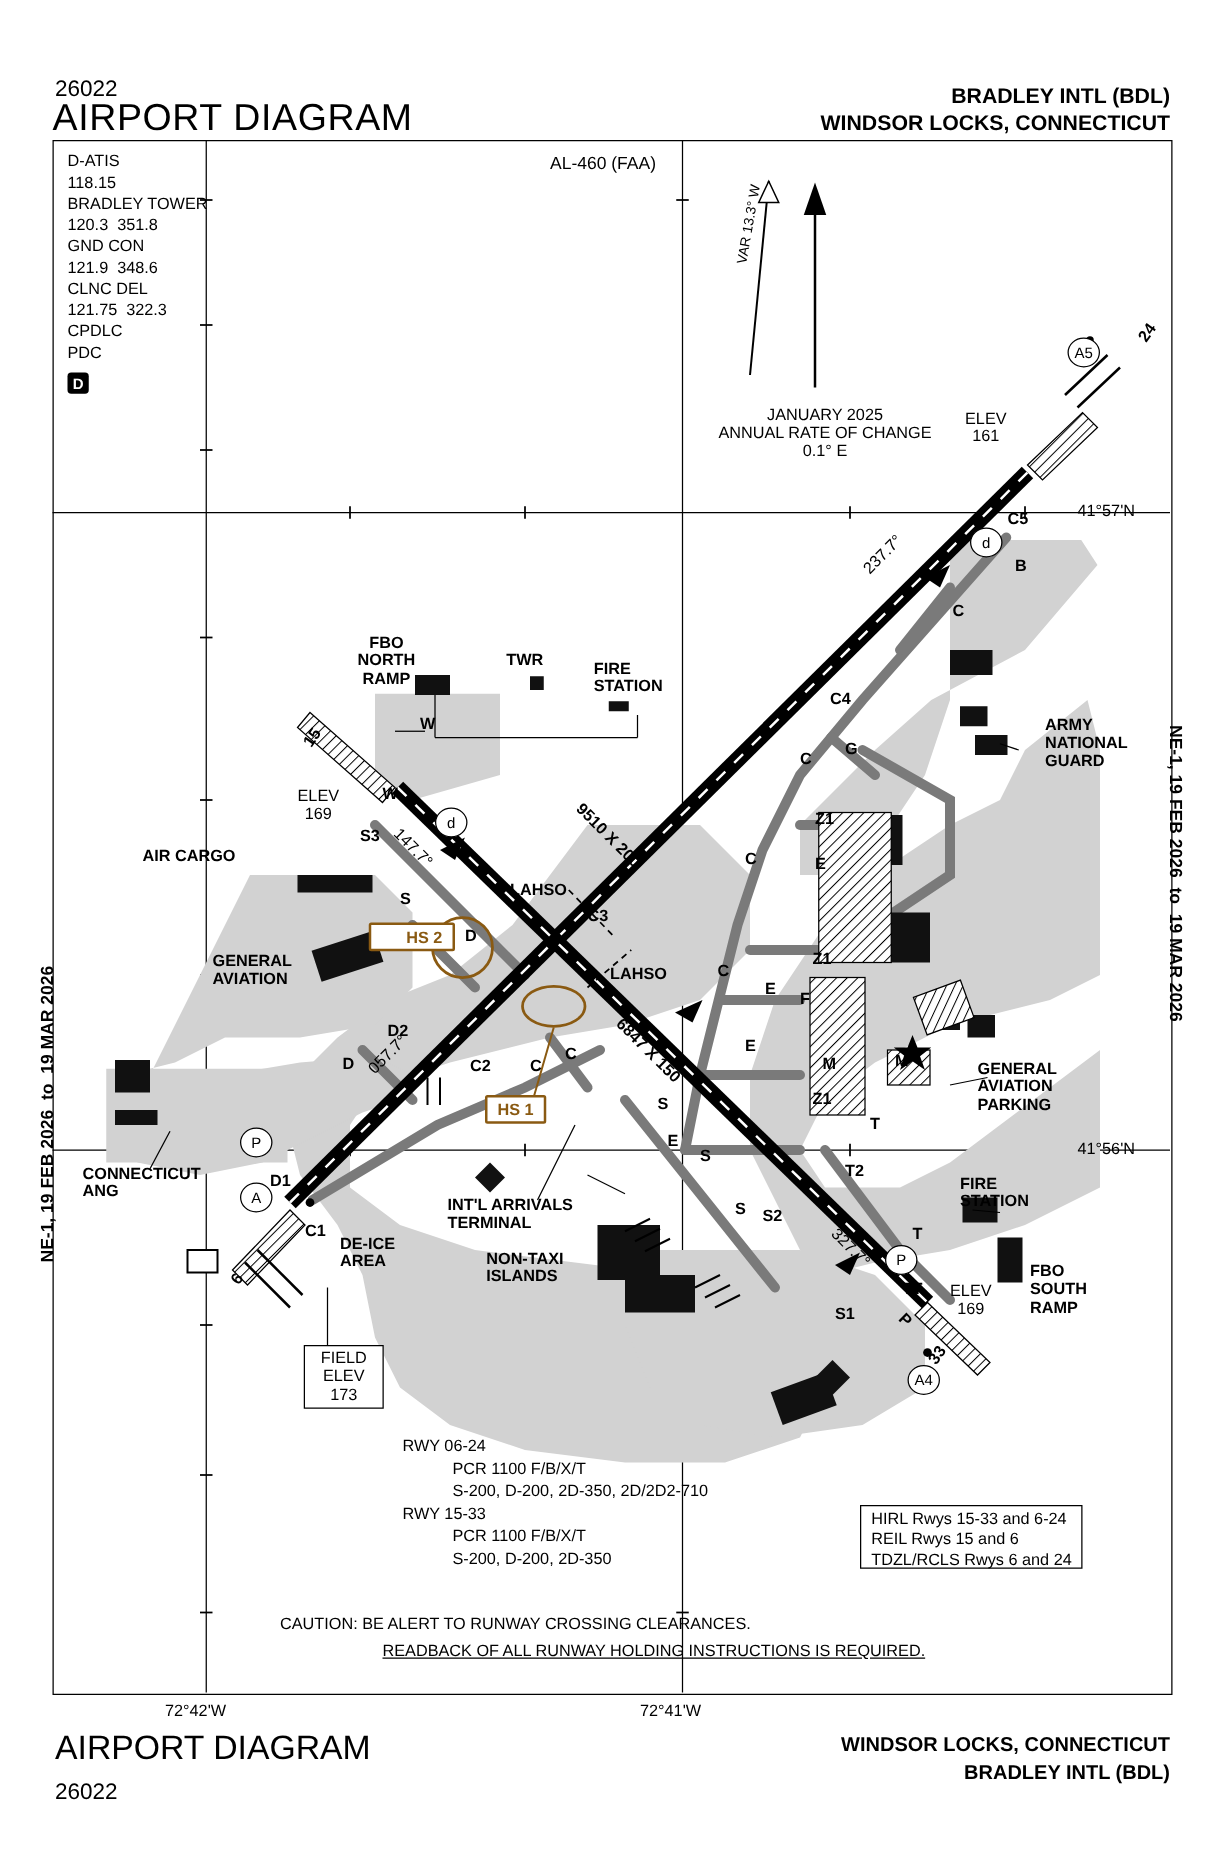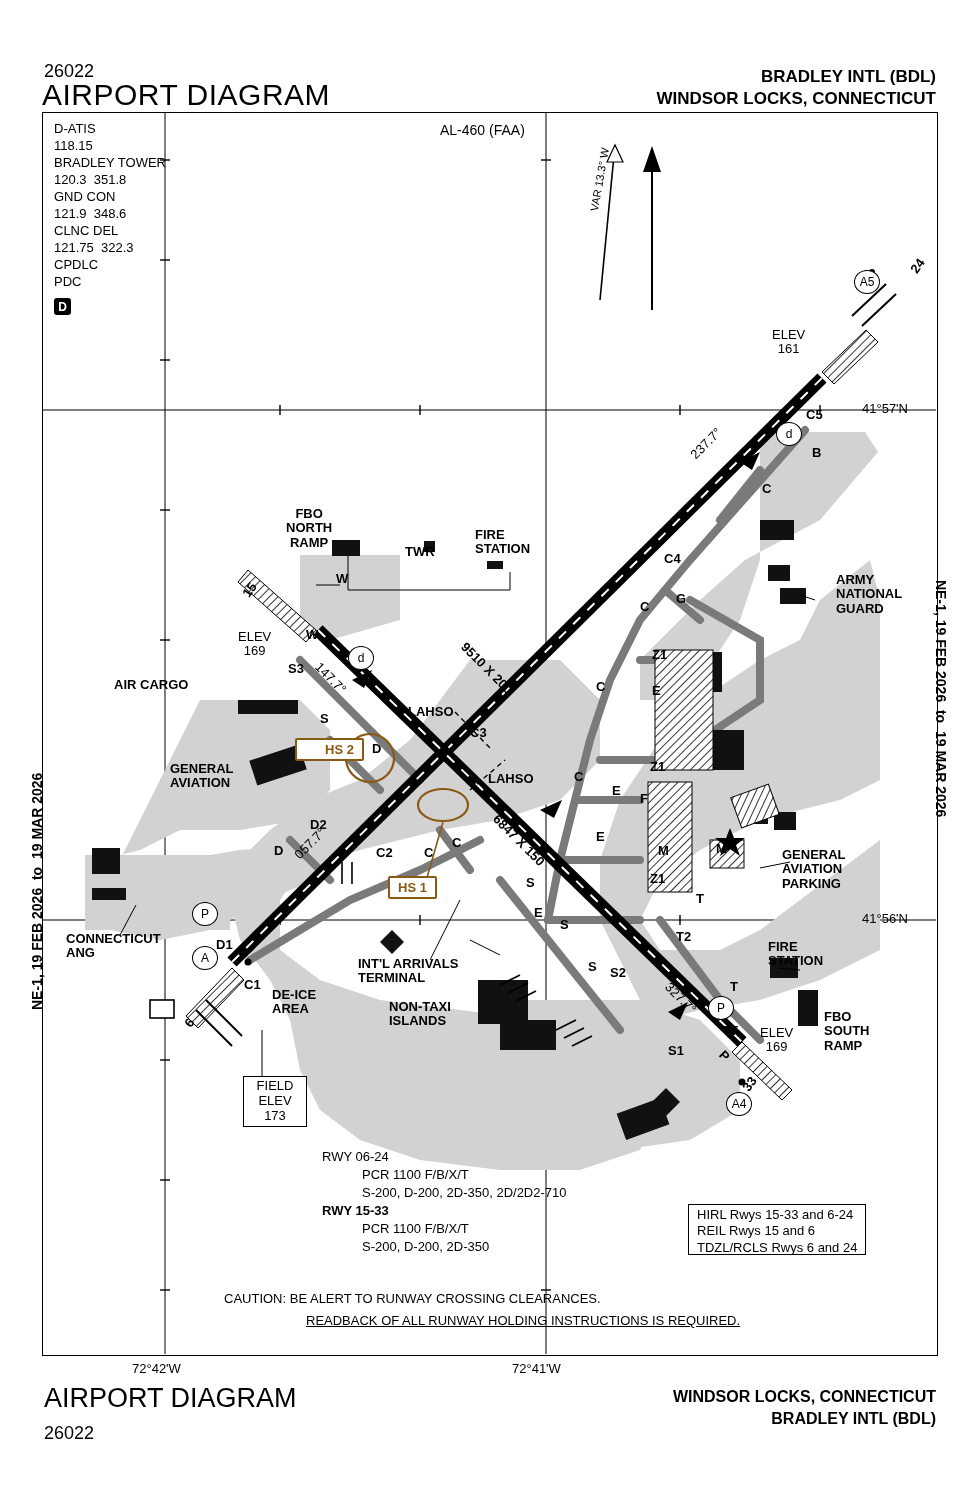--- a/index.html
+++ b/index.html
@@ -252,25 +252,28 @@
     <div class="t lbl" style="left:0;top:85px;">121.9  348.6</div>
     <div class="t lbl" style="left:0;top:102px;">CLNC DEL</div>
     <div class="t lbl" style="left:0;top:119px;">121.75  322.3</div>
     <div class="t lbl" style="left:0;top:136px;">CPDLC</div>
     <div class="t lbl" style="left:0;top:153px;">PDC</div>
     <div class="abs dbadge" style="left:0;top:176px;">D</div>
   </div>
 
 
   <div class="t small" style="left:588px;top:210px;transform:rotate(-80deg);transform-origin:left top;">VAR 13.3° W</div>
+  <div class="t lbl" style="left:560px;top:325px;text-align:center;width:200px;">JANUARY 2025
+ANNUAL RATE OF CHANGE
+0.1° E</div>
 
   <div class="t lbl-b" style="left:286px;top:507px;text-align:center;">FBO
 NORTH
 RAMP</div>
-  <div class="t lbl-b" style="left:405px;top:521px;margin-top:24px;">TWR</div>
+  <div class="t lbl-b" style="left:405px;top:521px;">TWR</div>
   <div class="t lbl-b" style="left:475px;top:528px;">FIRE
 STATION</div>
   <div class="t lbl-b" style="left:836px;top:573px;">ARMY
 NATIONAL
 GUARD</div>
   <div class="t lbl-b" style="left:114px;top:678px;">AIR CARGO</div>
   <div class="t lbl-b" style="left:170px;top:762px;">GENERAL
 AVIATION</div>
   <div class="t lbl-b" style="left:782px;top:848px;">GENERAL
 AVIATION
@@ -370,21 +373,21 @@
 
   <div class="t lbl" style="left:862px;top:402px;">41°57'N</div>
   <div class="t lbl" style="left:862px;top:912px;">41°56'N</div>
   <div class="t lbl" style="left:132px;top:1362px;">72°42'W</div>
   <div class="t lbl" style="left:512px;top:1362px;">72°41'W</div>
 
   <div class="abs" style="left:322px;top:1150px;">
     <div class="t lbl" style="left:0;top:0;">RWY 06-24</div>
     <div class="t lbl" style="left:40px;top:18px;">PCR 1100 F/B/X/T</div>
     <div class="t lbl" style="left:40px;top:36px;">S-200, D-200, 2D-350, 2D/2D2-710</div>
-    <div class="t lbl" style="left:0;top:54px;font-weight:bold;">RWY 15-33</div>
+    <div class="t lbl" style="left:0;top:54px;">RWY 15-33</div>
     <div class="t lbl" style="left:40px;top:72px;">PCR 1100 F/B/X/T</div>
     <div class="t lbl" style="left:40px;top:90px;">S-200, D-200, 2D-350</div>
   </div>
 
   <div class="abs" style="left:688px;top:1204px;border:1.5px solid #000;padding:3px 8px;">
     <div class="t lbl" style="position:relative;left:0;top:0;">HIRL Rwys 15-33 and 6-24</div>
     <div class="t lbl" style="position:relative;left:0;top:2px;">REIL Rwys 15 and 6</div>
     <div class="t lbl" style="position:relative;left:0;top:4px;">TDZL/RCLS Rwys 6 and 24</div>
   </div>
 

